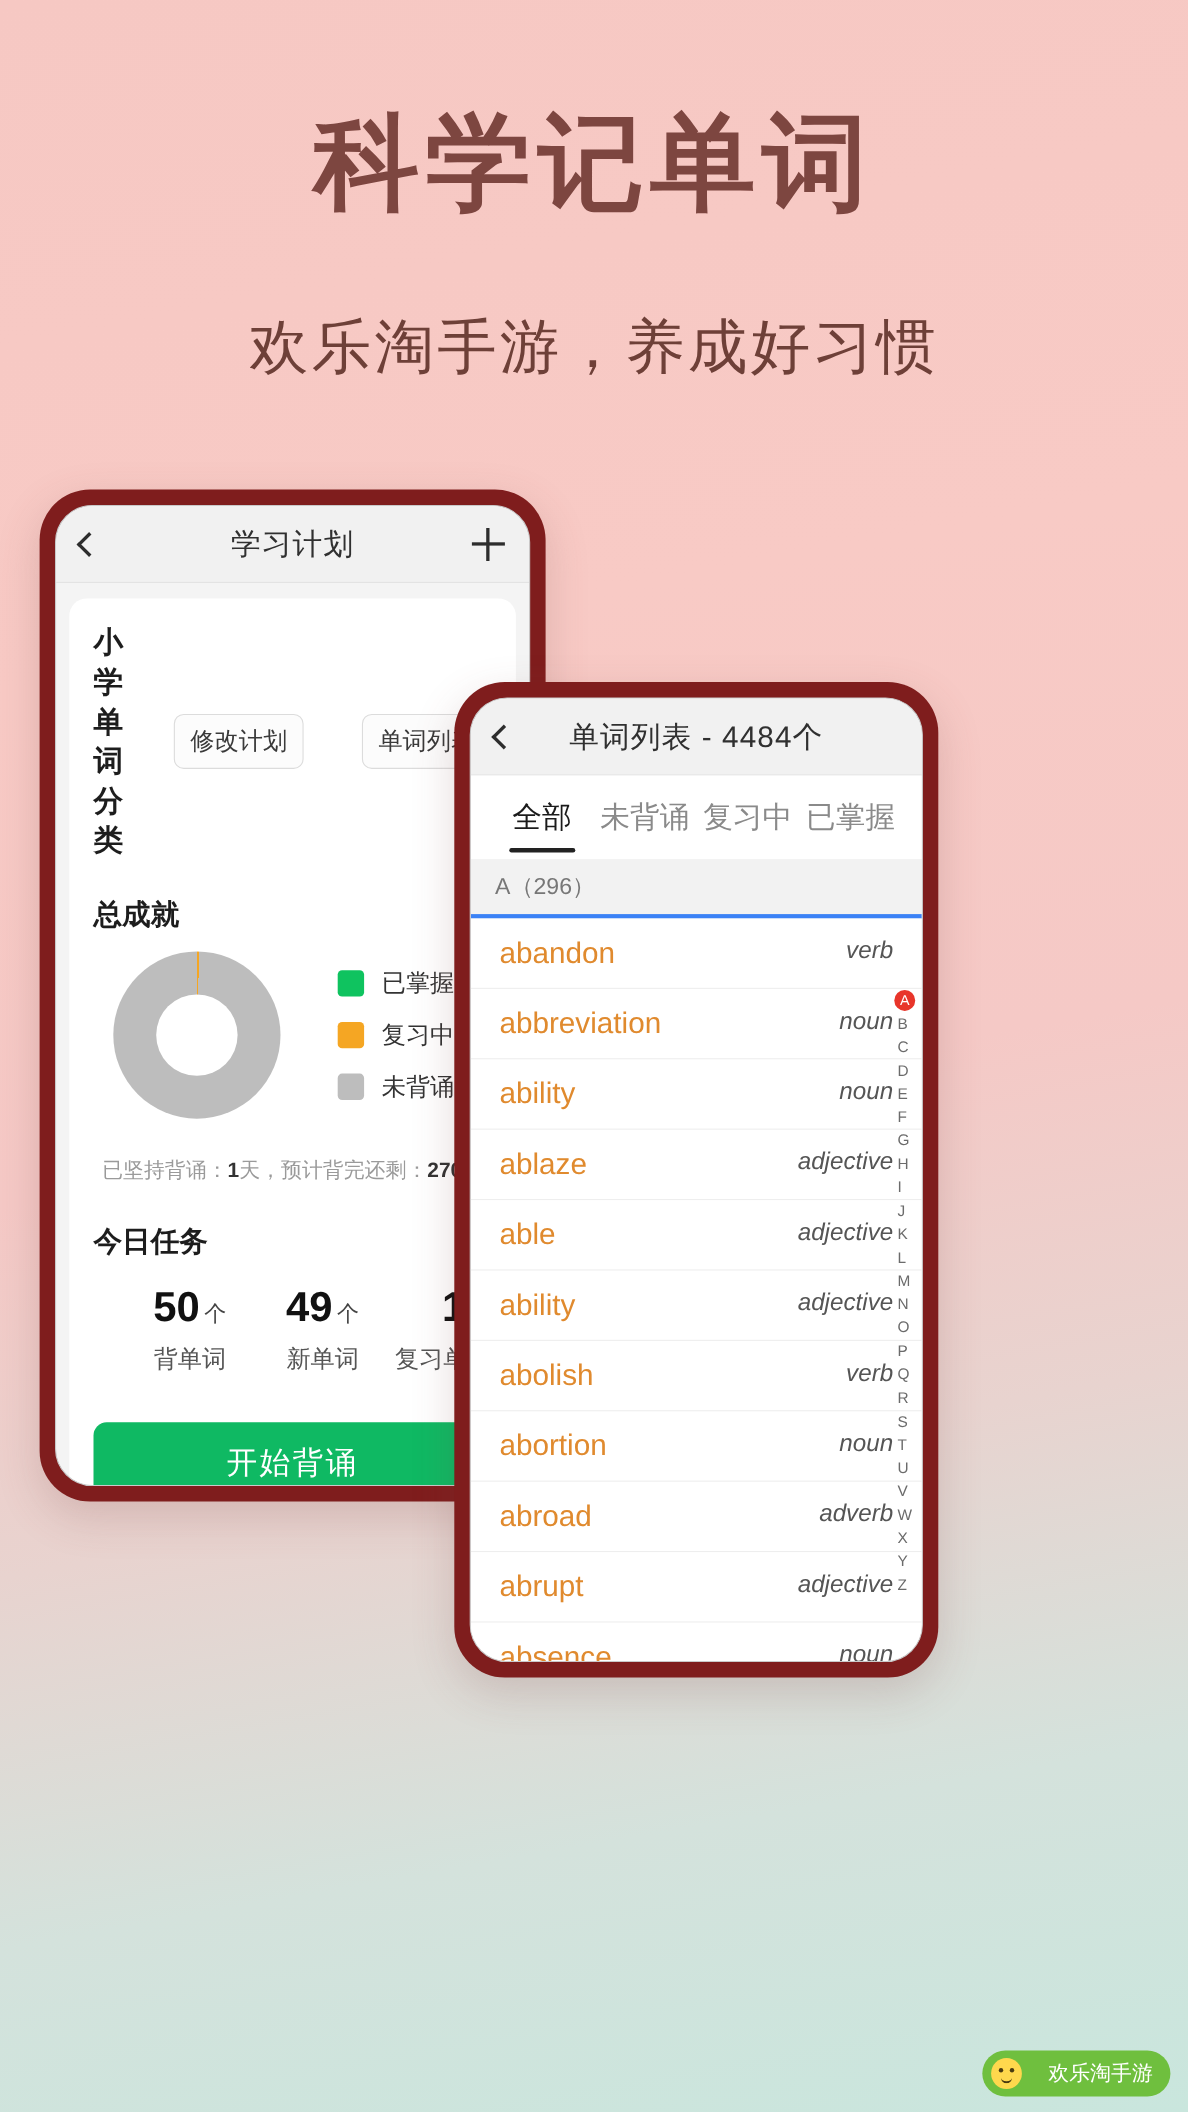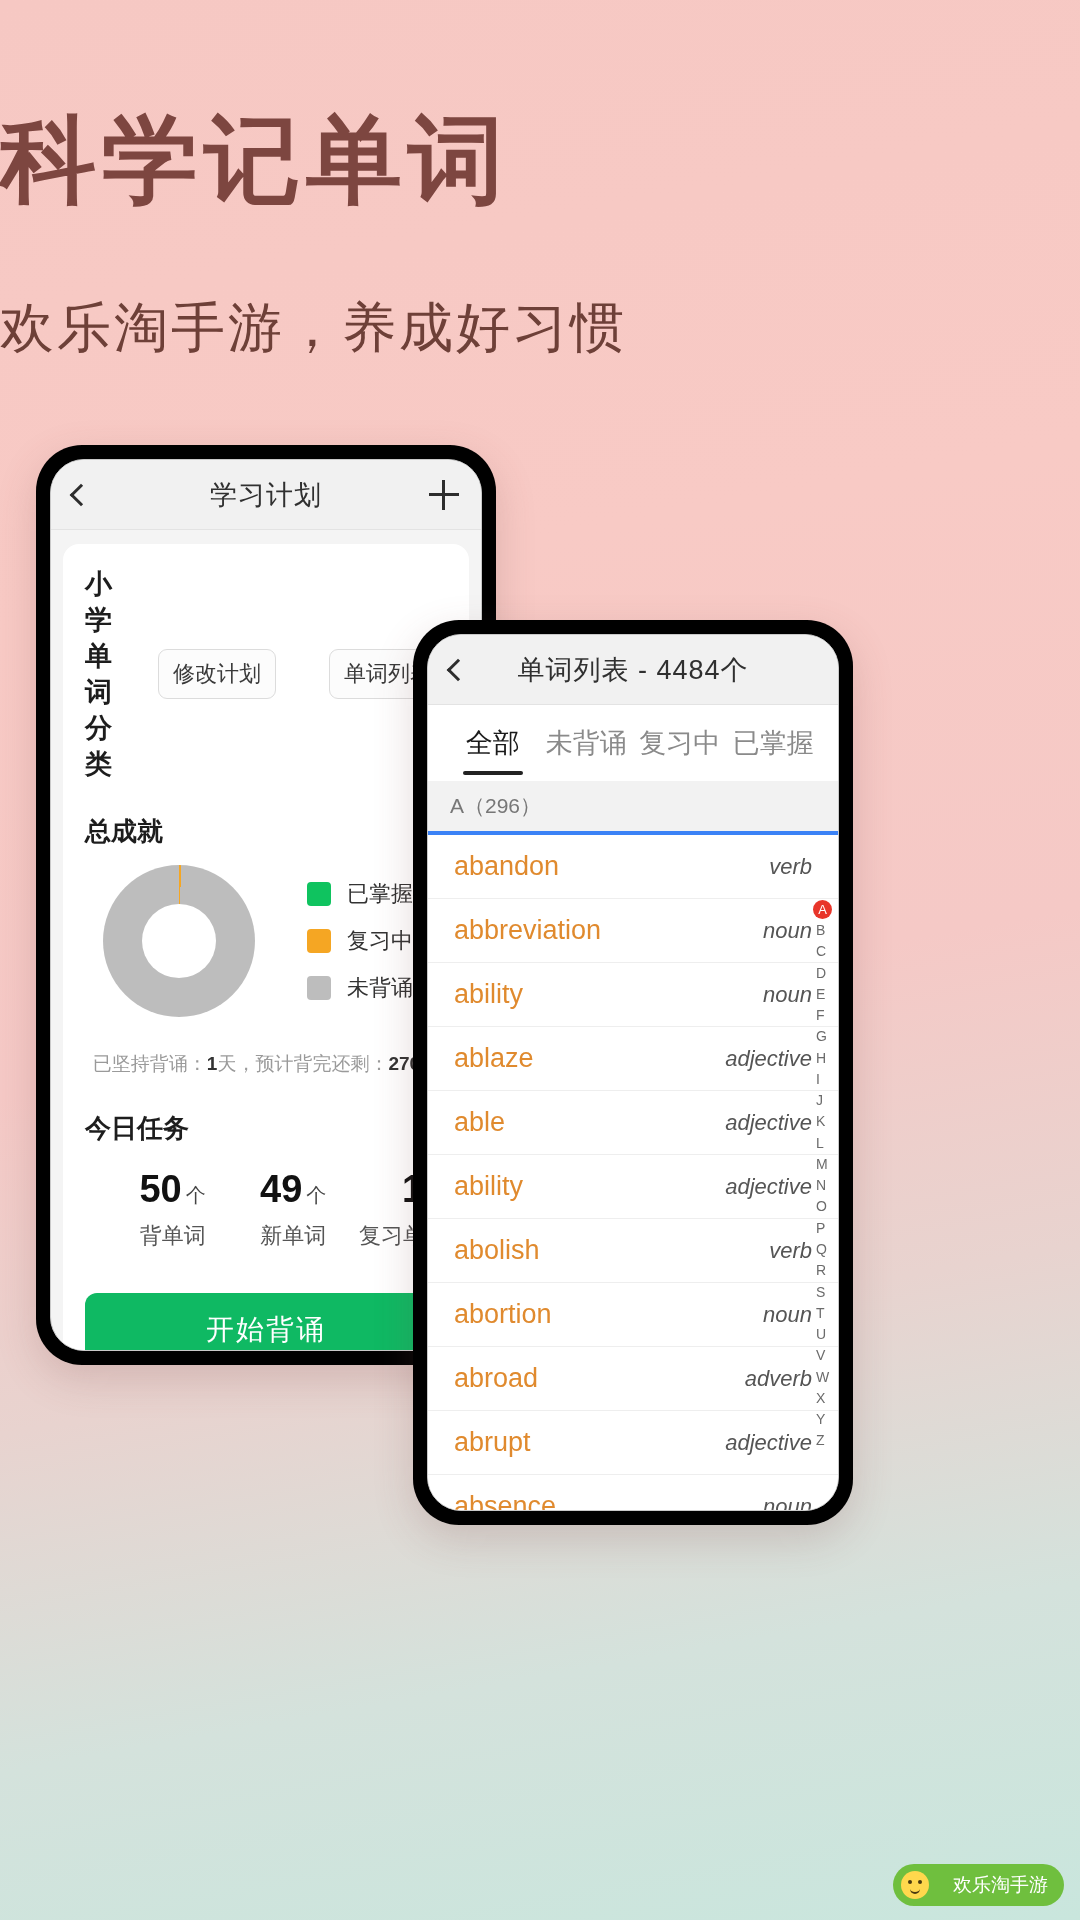--- a/index.html
+++ b/index.html
@@ -10,42 +10,42 @@
     overflow: hidden;
     background: linear-gradient(170deg,
         #f6c8c3 0%,
         #f8cac5 30%,
         #f5c9c6 52%,
         #e8d3cf 68%,
         #d4e2dc 84%,
         #c9e6dd 100%);
   }
   
-  .hero { position: absolute; top: 16px; left: 0; width: 1080px; text-align: left; }
+  .hero { position: absolute; top: 4px; left: 0; width: 1080px; text-align: center; }
   .hero-title {
     font-family: "Liberation Serif", "DejaVu Serif", serif;
     font-weight: bold;
     font-size: 96px;
     letter-spacing: 6px;
     color: #7d4640;
     margin-top: 92px;
     line-height: 1.1;
   }
   .hero-sub {
     font-size: 54px;
     color: #6e4038;
     letter-spacing: 3px;
     margin-top: 78px;
     font-weight: 400;
   }
 
   
   .phone {
     position: absolute;
-    background: #000000;
+    background: #7f1d1d;
     border-radius: 46px;
     box-shadow: 0 14px 40px rgba(120, 70, 70, 0.20);
     padding: 14px;
   }
   .phone-screen {
     width: 100%; height: 100%;
     background: #f4f4f4;
     border-radius: 34px;
     overflow: hidden;
     position: relative;
@@ -158,21 +158,21 @@
   .tab.active:after {
     content:""; position:absolute; bottom: 6px; left: 18%; right: 18%;
     height: 4px; background: #222; border-radius: 2px;
   }
   .group-head {
     background: #f2f2f2; font-size: 21px; color: #777;
     padding: 11px 22px; border-bottom: 4px solid #3b82f6;
   }
   .word-list { background: #fff; }
   .word-row {
-    display: flex; align-items: center;
+    display: flex; 
     padding: 16px 26px; border-bottom: 1px solid #eeeeee;
   }
   .word { font-size: 27px; color: #e08a2e; }
   .pos { margin-left: auto; font-size: 22px; color: #555; font-style: italic; }
   .alpha-index {
     position: absolute; right: 6px; top: 265px;
     display: flex; flex-direction: column; align-items: center;
     font-size: 14px; color: #6b6b6b; line-height: 1.52; z-index: 9;
   }
   .alpha-index .cur {

